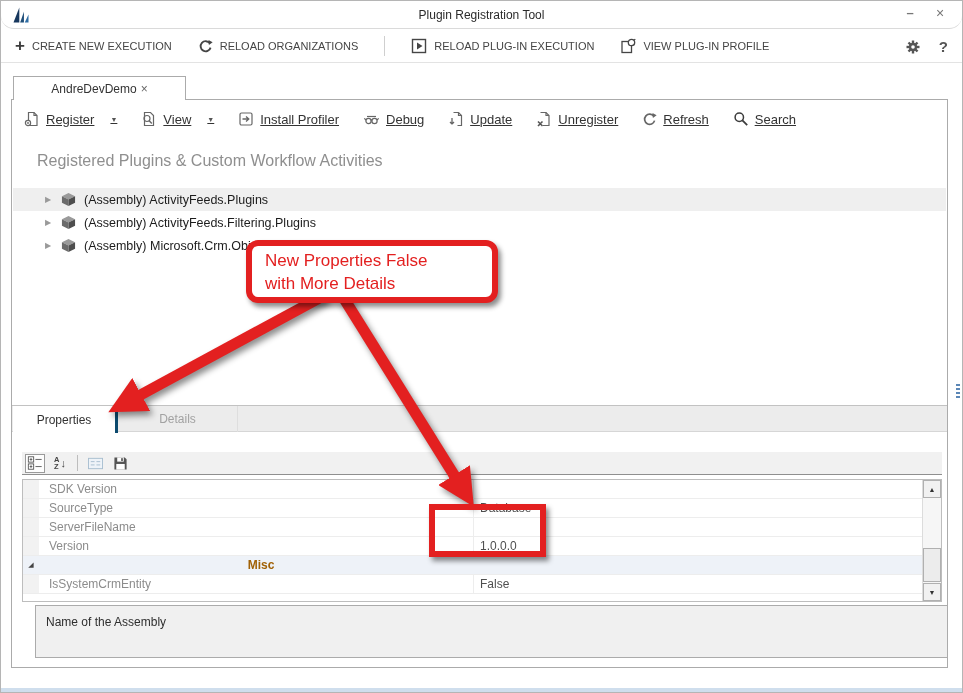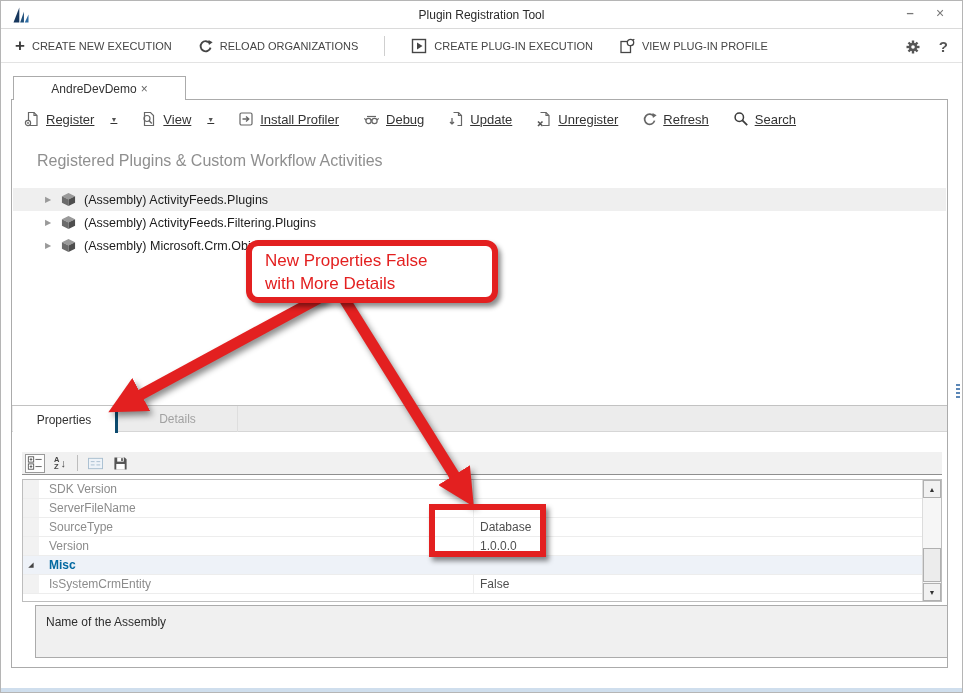--- a/index.html
+++ b/index.html
@@ -8,21 +8,21 @@
 
   #window {
     position:relative; width:963px; height:693px; background:#fff;
     border:1px solid #b5b5b5; overflow:hidden;
   }
   #window::after{ content:""; position:absolute; left:0; right:0; bottom:0; height:4px;
     background:#cfdeed; }
 
   
   .titlebar { position:absolute; left:0; top:0; right:0; height:28px; background:#fff;
-    border-bottom:1px solid #dadada; }
+    border-bottom:1px solid #dadada;border-radius:13px; }
   .logo { position:absolute; left:10px; top:4px; width:20px; height:20px; }
   .win-title { position:absolute; left:0; right:0; top:0; height:28px; line-height:28px;
     text-align:center; font-size:12px; color:#2b2b2b; }
   .win-btn { position:absolute; top:0; width:24px; height:26px; line-height:24px;
     text-align:center; font-size:13px; color:#777; cursor:default; }
   .win-min { right:40px; font-weight:bold; }
   .win-close { right:10px; font-size:14px; }
 
   
   .toolbar1 { position:absolute; left:0; top:29px; right:0; height:33px;
@@ -90,21 +90,21 @@
   .pg-rows { position:absolute; left:0; top:0; right:19px; bottom:0; overflow:hidden; }
   .pgrow { height:19px; display:flex; border-bottom:1px solid #ededed; font-size:12px;
     align-items:center; }
   .pgut { width:16px; height:100%; background:#f2f2f2; flex:0 0 auto;
     display:flex; align-items:center; justify-content:center; font-size:7px; color:#444; }
   .pname { width:434px; padding-left:10px; color:#8c8c8c; }
   .pval { flex:1; padding-left:6px; color:#4f4f4f; border-left:1px solid #ededed;
     height:100%; display:flex; align-items:center; }
   .pgrow.cat { background:#eef2f8; }
   .pgrow.cat .pgut { background:#eef2f8; }
-  .pgrow.cat .pname { color:#0369a1; font-weight:bold; }
+  .pgrow.cat .pname { color:#a16207; font-weight:bold;text-align:center; }
   .pgrow.cat .pval { border-left:none; }
 
   
   .sbar { position:absolute; right:0; top:0; bottom:0; width:19px; background:#f6f6f6;
     border-left:1px solid #dcdcdc; }
   .sbtn { position:absolute; left:0; width:18px; height:18px; background:#f1f1f1;
     border:1px solid #b0b0b0; display:flex; align-items:center; justify-content:center;
     font-size:7px; color:#333; cursor:default; }
   .sbtn.up { top:0; }
   .sbtn.down { bottom:0; }
@@ -160,21 +160,21 @@
         <path d="M11.2 1 L15.6 3.4 L11.6 6.4 Z" fill="#454545"></path>
       </svg>
       <span>RELOAD ORGANIZATIONS</span>
     </div>
     <div class="vsep1"></div>
     <div class="tb1-item">
       <svg width="16" height="16" viewBox="0 0 16 16">
         <rect x="1.5" y="1.5" width="13" height="13" fill="none" stroke="#454545" stroke-width="1.4"></rect>
         <polygon points="6,4.5 11.5,8 6,11.5" fill="#454545"></polygon>
       </svg>
-      <span>CREATE PLUG-IN EXECUTION</span>
+      <span>RELOAD PLUG-IN EXECUTION</span>
     </div>
     <div class="tb1-item">
       <svg width="16" height="16" viewBox="0 0 16 16">
         <rect x="2" y="3.5" width="9.5" height="11" fill="none" stroke="#454545" stroke-width="1.3"></rect>
         <circle cx="11.5" cy="4.5" r="3.2" fill="#fff" stroke="#454545" stroke-width="1.3"></circle>
         <path d="M13.8 2.2 L15.3 1.2" stroke="#454545" stroke-width="1.3"></path>
       </svg>
       <span>VIEW PLUG-IN PROFILE</span>
     </div>
     <div class="tb1-right">
@@ -344,27 +344,27 @@
 
     <div class="pg-grid">
       <div class="pg-rows">
         <div class="pgrow">
           <div class="pgut"></div>
           <div class="pname">SDK Version</div>
           <div class="pval"></div>
         </div>
         <div class="pgrow">
           <div class="pgut"></div>
+          <div class="pname">SourceType</div>
+          <div class="pval">Database</div>
+        </div>
+        <div class="pgrow">
+          <div class="pgut"></div>
           <div class="pname">ServerFileName</div>
           <div class="pval"></div>
-        </div>
-        <div class="pgrow">
-          <div class="pgut"></div>
-          <div class="pname">SourceType</div>
-          <div class="pval">Database</div>
         </div>
         <div class="pgrow">
           <div class="pgut"></div>
           <div class="pname">Version</div>
           <div class="pval">1.0.0.0</div>
         </div>
         <div class="pgrow cat">
           <div class="pgut">◢</div>
           <div class="pname">Misc</div>
           <div class="pval"></div>

